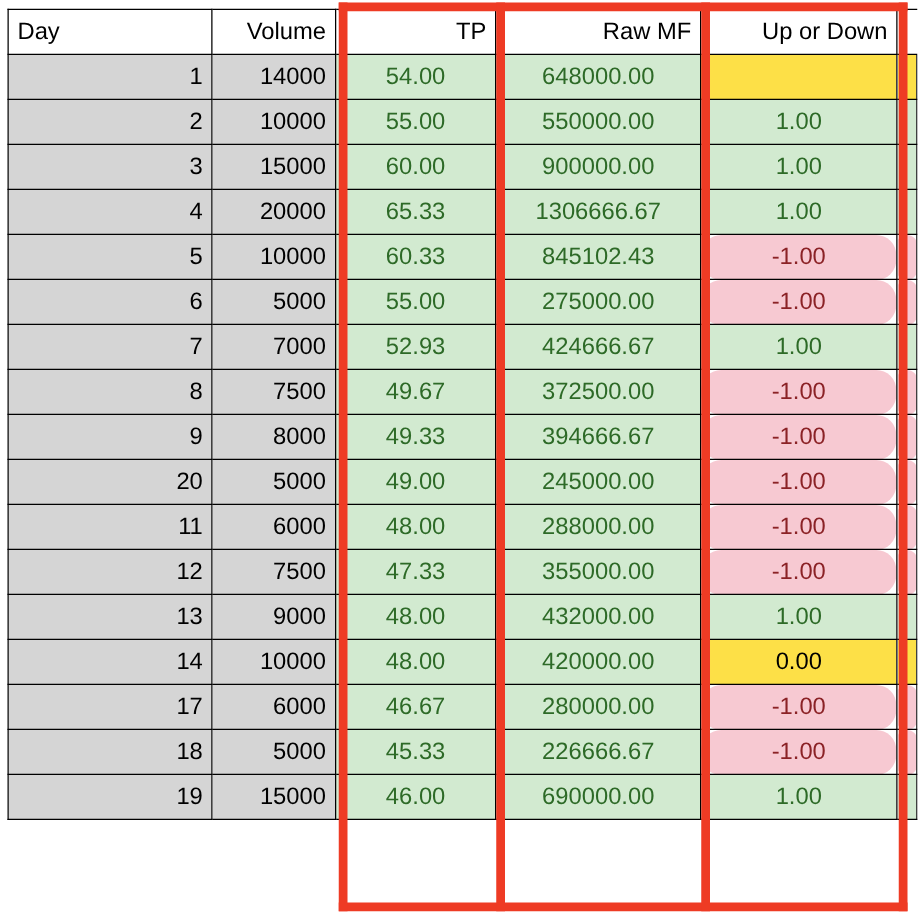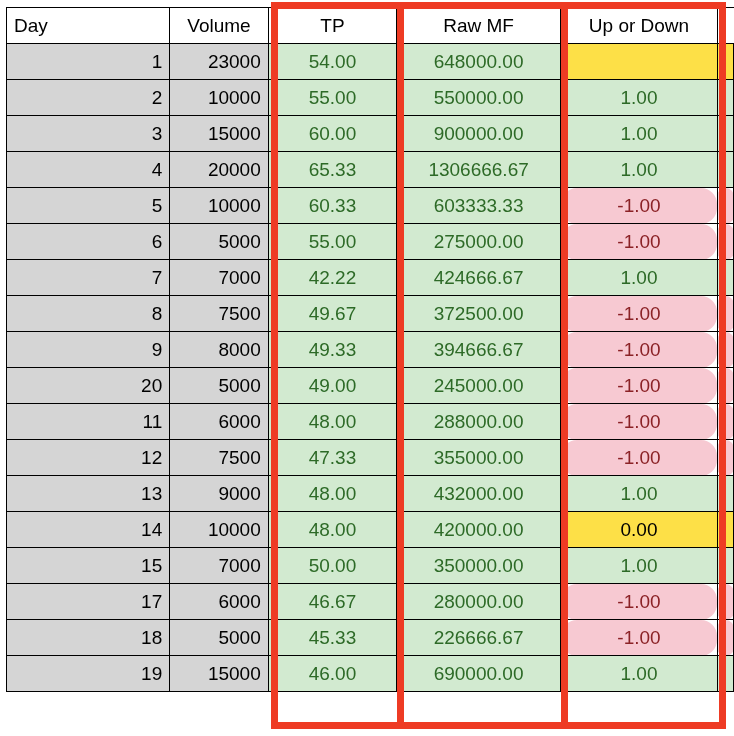--- a/index.html
+++ b/index.html
@@ -37,21 +37,21 @@
   col.c-day     { width: 166px; }
   col.c-vol     { width: 99px; }
   col.c-tp      { width: 130px; }
   col.c-mf      { width: 165px; }
   col.c-ud      { width: 158px; }
   col.c-sliver  { width: 16px; }
 
   
   tr.head td { background: #ffffff; color: #000000; }
   td.h-left   { text-align: left; }
-  td.h-center { text-align: center; }
+  td.h-center { text-align: right; }
 
   
   td.gray  { background: #d5d5d5; color: #000000; text-align: right; }
   td.green { background: #d2ead0; color: #2d6a27; text-align: center; margin-left: 32px; }
   td.pink  { background: #f7c9d2; color: #8b2226; text-align: center; border-radius: 16px; }
   td.white { background: #fde047; color: #000000; text-align: center; }
 
   
   td.sliver, tr.head td.sliver {
     border-left: none;
@@ -92,21 +92,21 @@
         <td class="h-center">Volume</td>
         <td class="h-center">TP</td>
         <td class="h-center">Raw MF</td>
         <td class="h-center">Up or Down</td>
         <td class="sliver white"></td>
       </tr>
     </thead>
     <tbody id="tbody">
         <tr>
           <td class="gray">1</td>
-          <td class="gray">23000</td>
+          <td class="gray">14000</td>
           <td class="green">54.00</td>
           <td class="green">648000.00</td>
           <td class="white"></td>
           <td class="sliver white"></td>
         </tr>
         <tr>
           <td class="gray">2</td>
           <td class="gray">10000</td>
           <td class="green">55.00</td>
           <td class="green">550000.00</td>
@@ -126,36 +126,36 @@
           <td class="gray">20000</td>
           <td class="green">65.33</td>
           <td class="green">1306666.67</td>
           <td class="green">1.00</td>
           <td class="sliver green"></td>
         </tr>
         <tr>
           <td class="gray">5</td>
           <td class="gray">10000</td>
           <td class="green">60.33</td>
-          <td class="green">603333.33</td>
+          <td class="green">845102.43</td>
           <td class="pink">-1.00</td>
           <td class="sliver pink"></td>
         </tr>
         <tr>
           <td class="gray">6</td>
           <td class="gray">5000</td>
           <td class="green">55.00</td>
           <td class="green">275000.00</td>
           <td class="pink">-1.00</td>
           <td class="sliver pink"></td>
         </tr>
         <tr>
           <td class="gray">7</td>
           <td class="gray">7000</td>
-          <td class="green">42.22</td>
+          <td class="green">52.93</td>
           <td class="green">424666.67</td>
           <td class="green">1.00</td>
           <td class="sliver green"></td>
         </tr>
         <tr>
           <td class="gray">8</td>
           <td class="gray">7500</td>
           <td class="green">49.67</td>
           <td class="green">372500.00</td>
           <td class="pink">-1.00</td>
@@ -203,28 +203,20 @@
         </tr>
         <tr>
           <td class="gray">14</td>
           <td class="gray">10000</td>
           <td class="green">48.00</td>
           <td class="green">420000.00</td>
           <td class="white">0.00</td>
           <td class="sliver white"></td>
         </tr>
         <tr>
-          <td class="gray">15</td>
-          <td class="gray">7000</td>
-          <td class="green">50.00</td>
-          <td class="green">350000.00</td>
-          <td class="green">1.00</td>
-          <td class="sliver green"></td>
-        </tr>
-        <tr>
           <td class="gray">17</td>
           <td class="gray">6000</td>
           <td class="green">46.67</td>
           <td class="green">280000.00</td>
           <td class="pink">-1.00</td>
           <td class="sliver pink"></td>
         </tr>
         <tr>
           <td class="gray">18</td>
           <td class="gray">5000</td>

